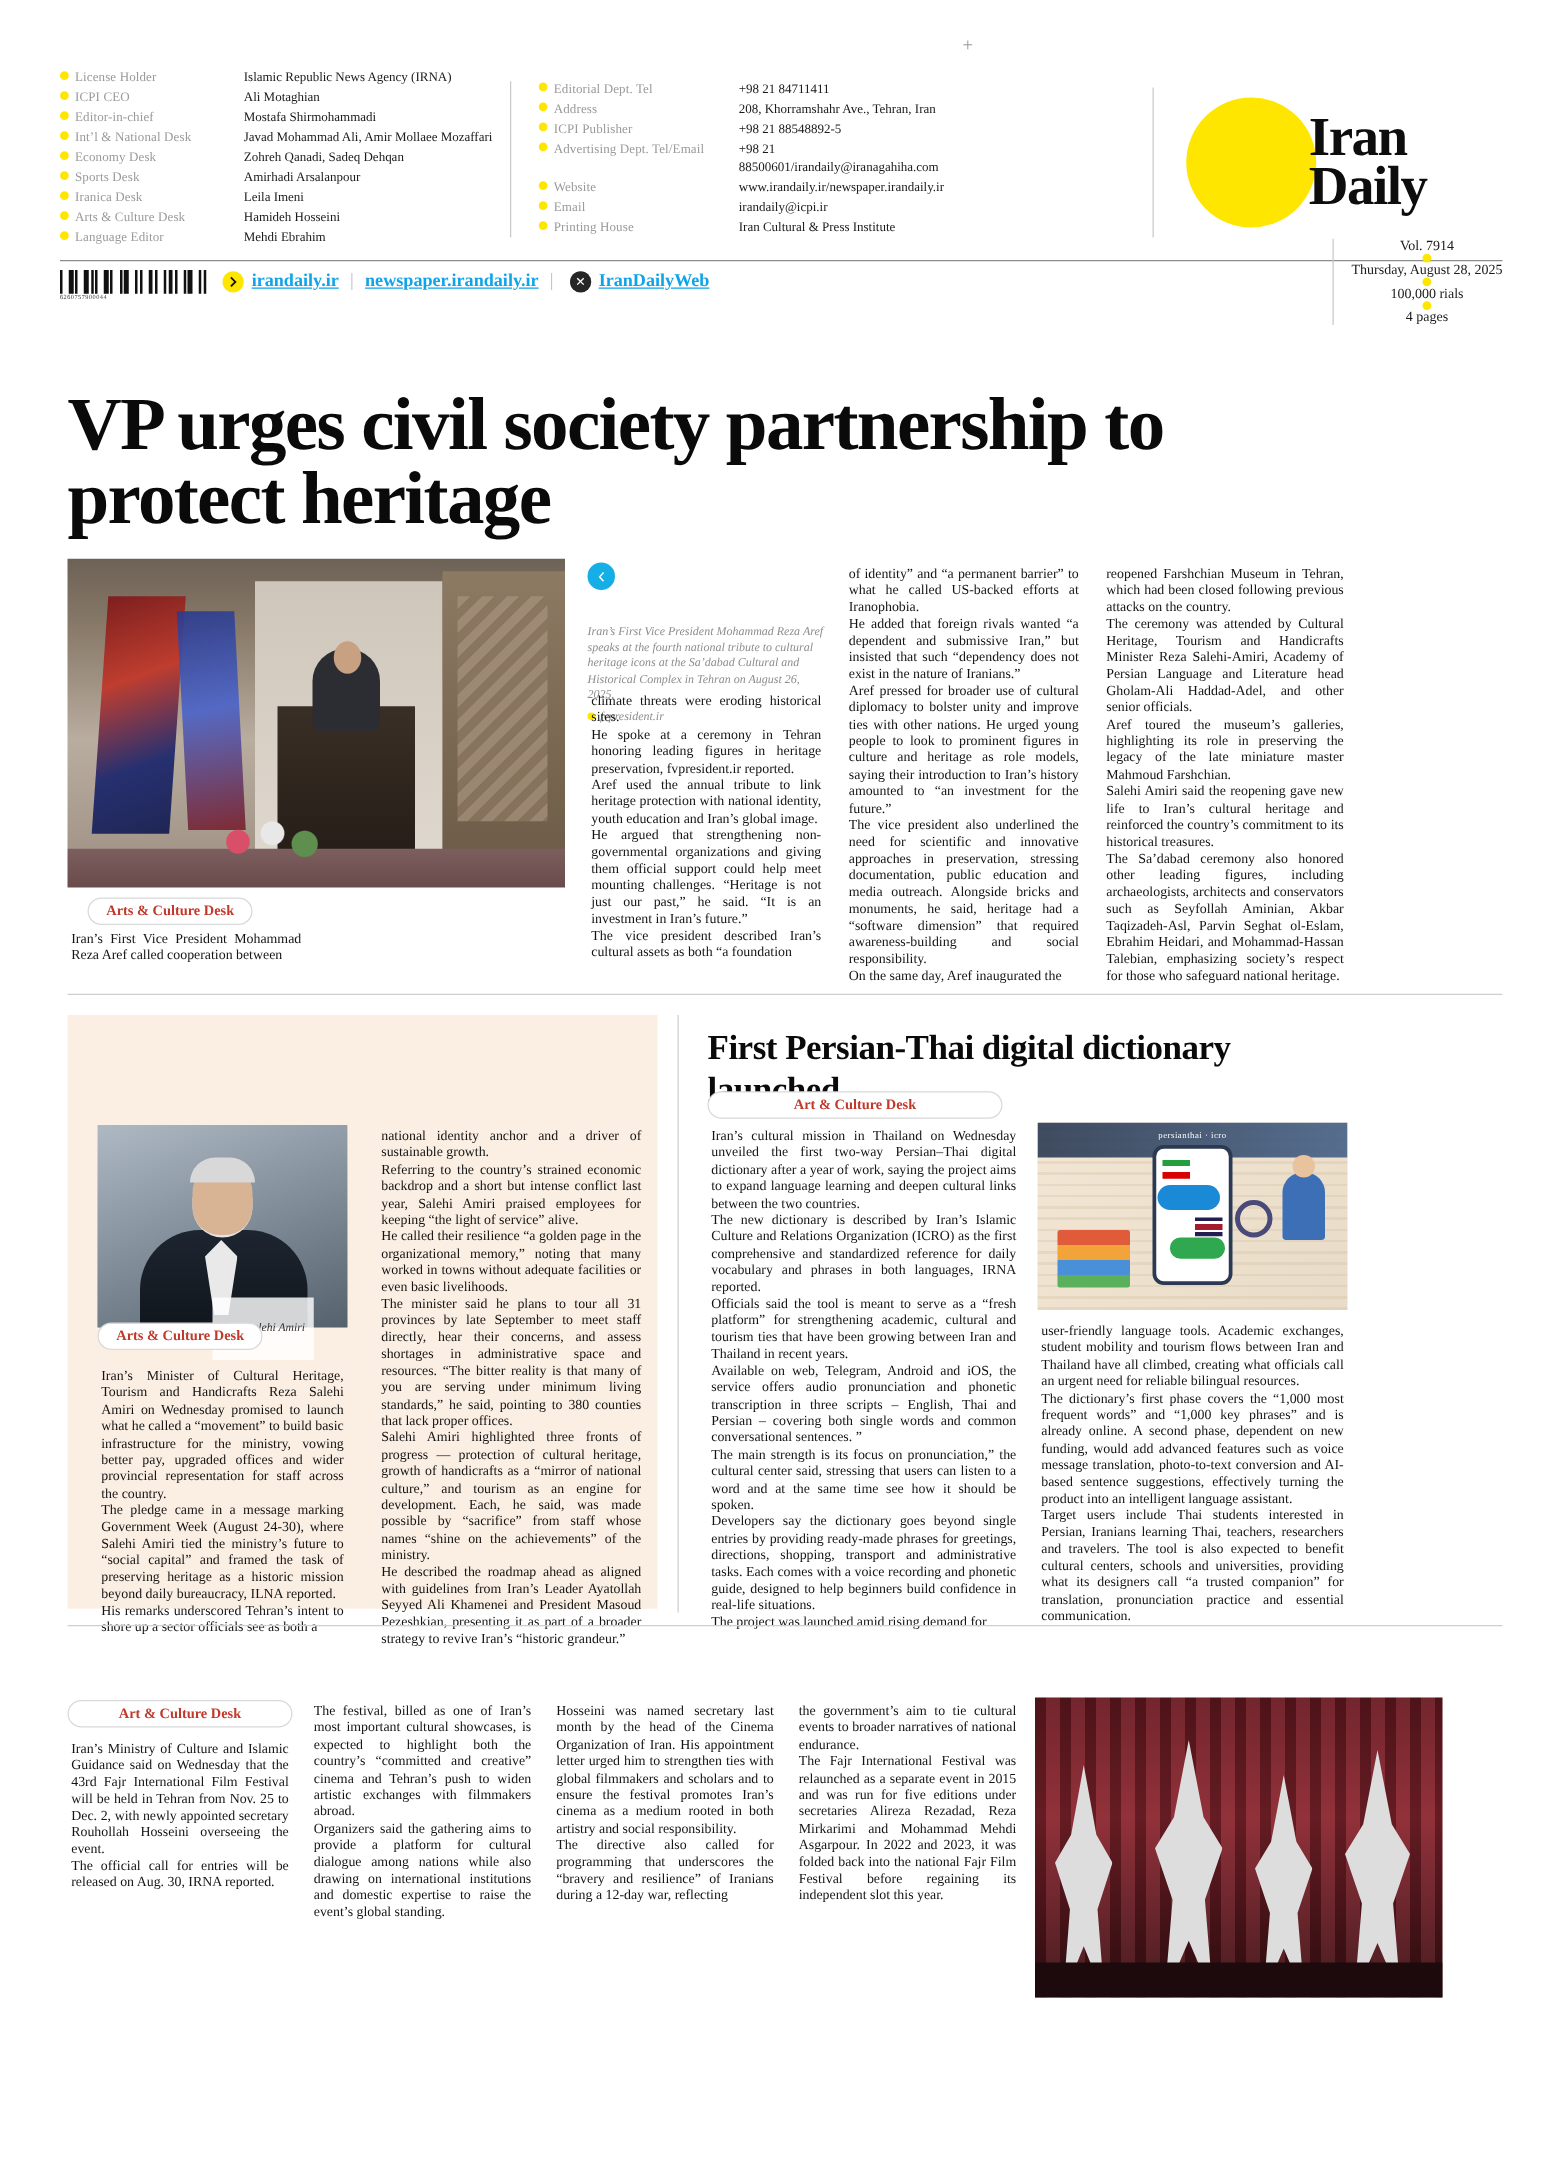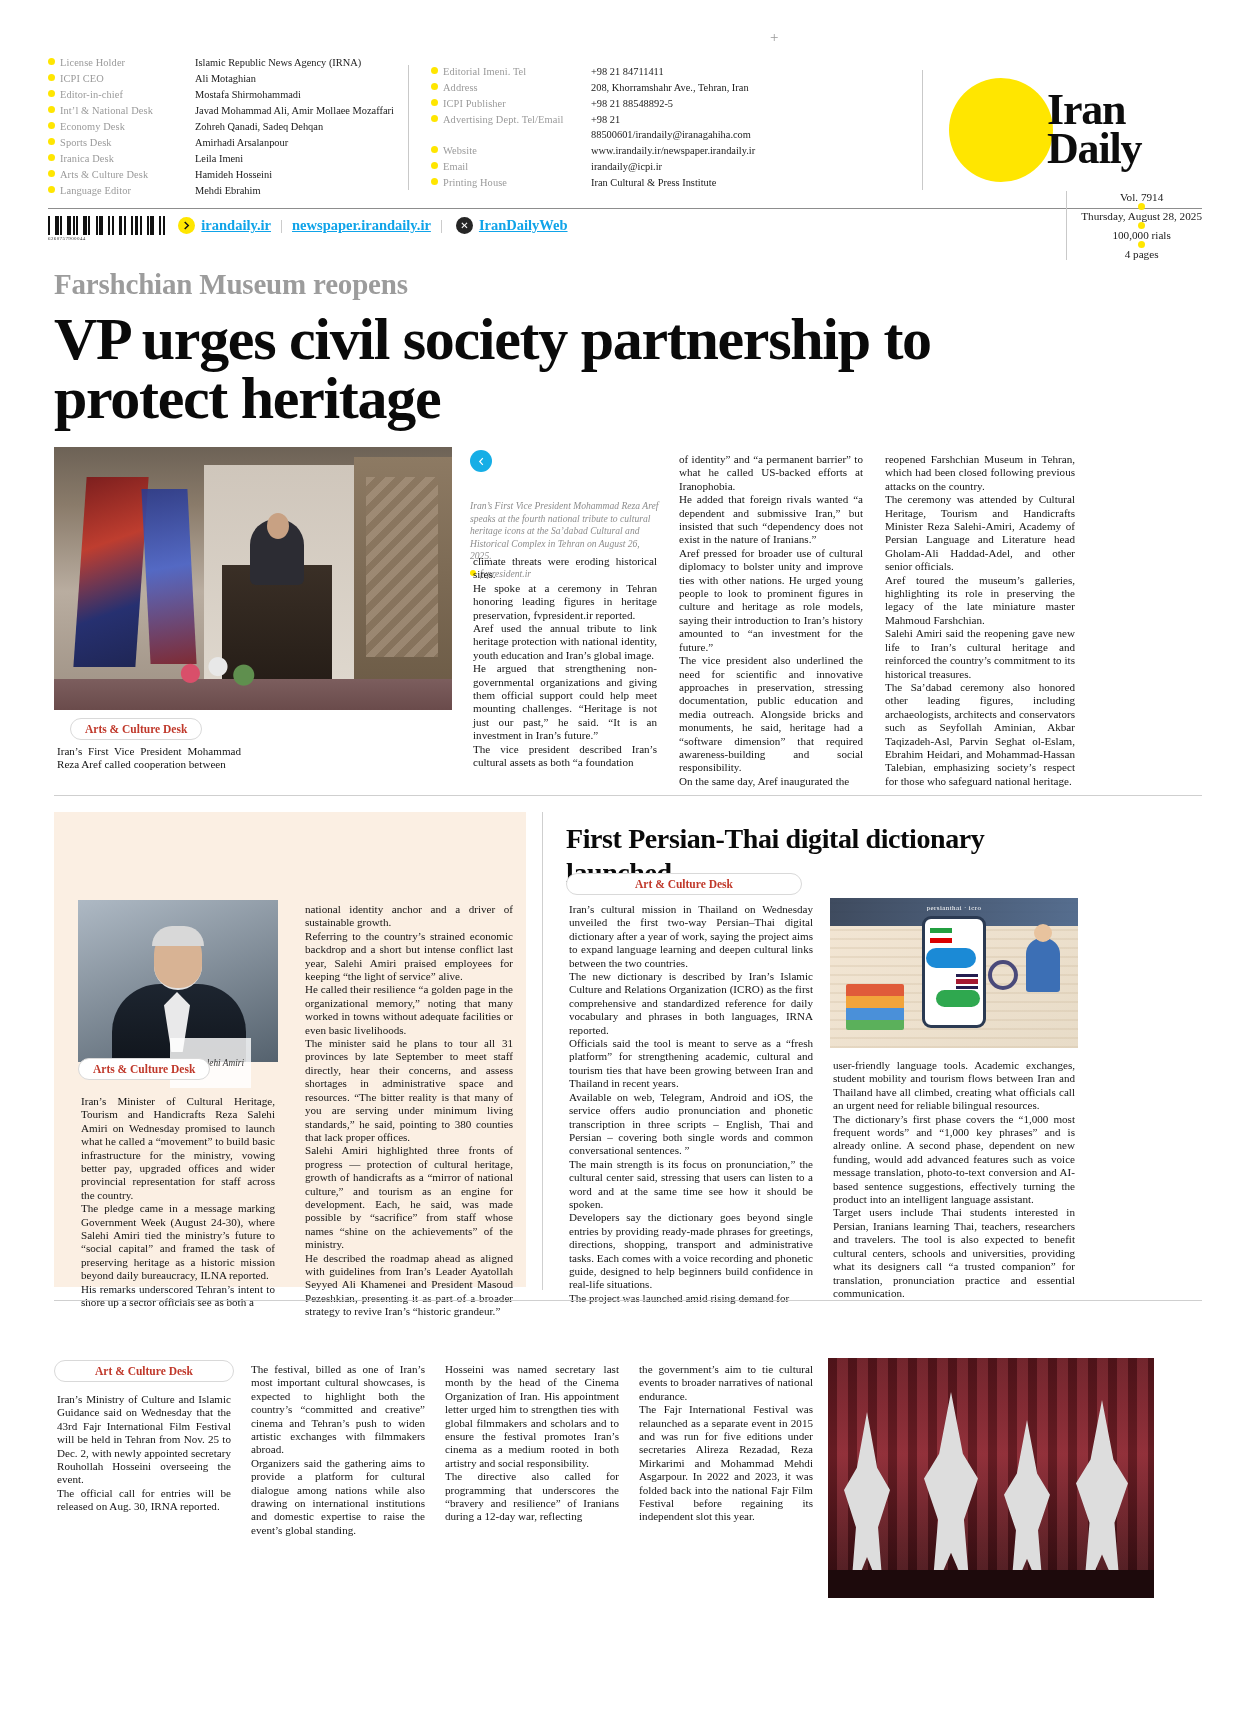--- a/index.html
+++ b/index.html
@@ -260,21 +260,21 @@
       <div class="mh-row">
         <span class="mh-dot"></span>
         <span class="mh-label">Language Editor</span>
         <span class="mh-value">Mehdi Ebrahim</span>
       </div>
     </div>
 
     <div class="mh-col c2">
       <div class="mh-row">
         <span class="mh-dot"></span>
-        <span class="mh-label">Editorial Imeni. Tel</span>
+        <span class="mh-label">Editorial Dept. Tel</span>
         <span class="mh-value">+98 21 84711411</span>
       </div>
       <div class="mh-row">
         <span class="mh-dot"></span>
         <span class="mh-label">Address</span>
         <span class="mh-value">208, Khorramshahr Ave., Tehran, Iran</span>
       </div>
       <div class="mh-row">
         <span class="mh-dot"></span>
         <span class="mh-label">ICPI Publisher</span>
@@ -364,21 +364,20 @@
       <span>Vol. 7914</span>
       <span class="bdot"></span>
       <span>Thursday, August 28, 2025</span>
       <span class="bdot"></span>
       <span>100,000 rials</span>
       <span class="bdot"></span>
       <span>4 pages</span>
     </div>
   </div>
 
-  <div class="kicker">Farshchian Museum reopens</div>
   <h1 class="headline">VP urges civil society partnership to protect heritage</h1>
 
   <div class="lead-photo">
     <div class="lp-wall"></div>
     <div class="lp-right"></div>
       <div class="lp-deco"></div>
     <div class="lp-flag1"></div>
       <div class="lp-flag2"></div>
     <div class="lp-podium"></div>
       <div class="lp-person"></div>

